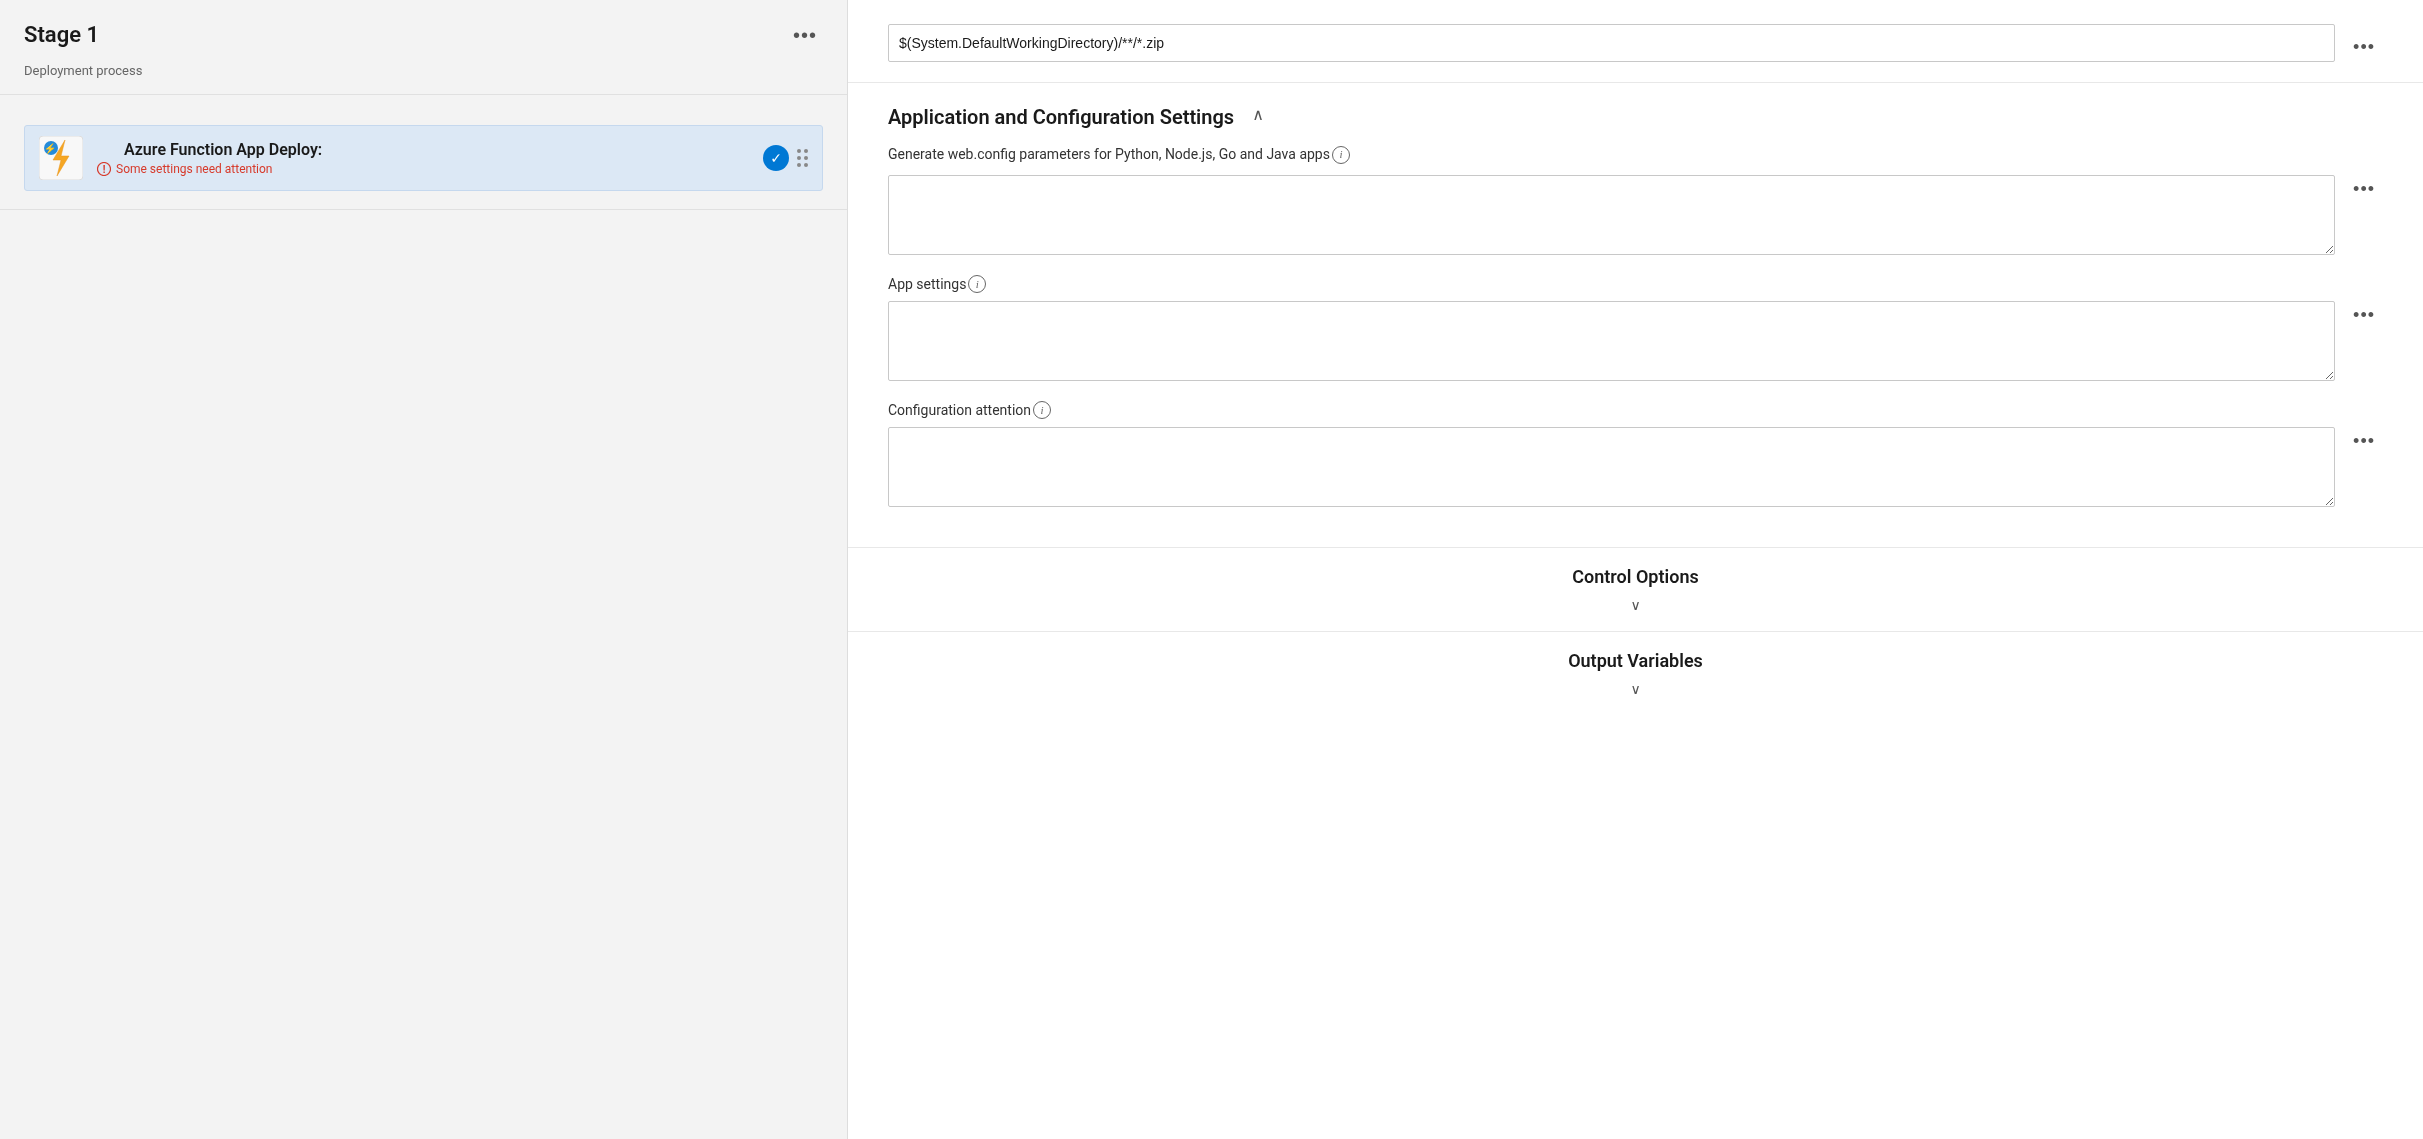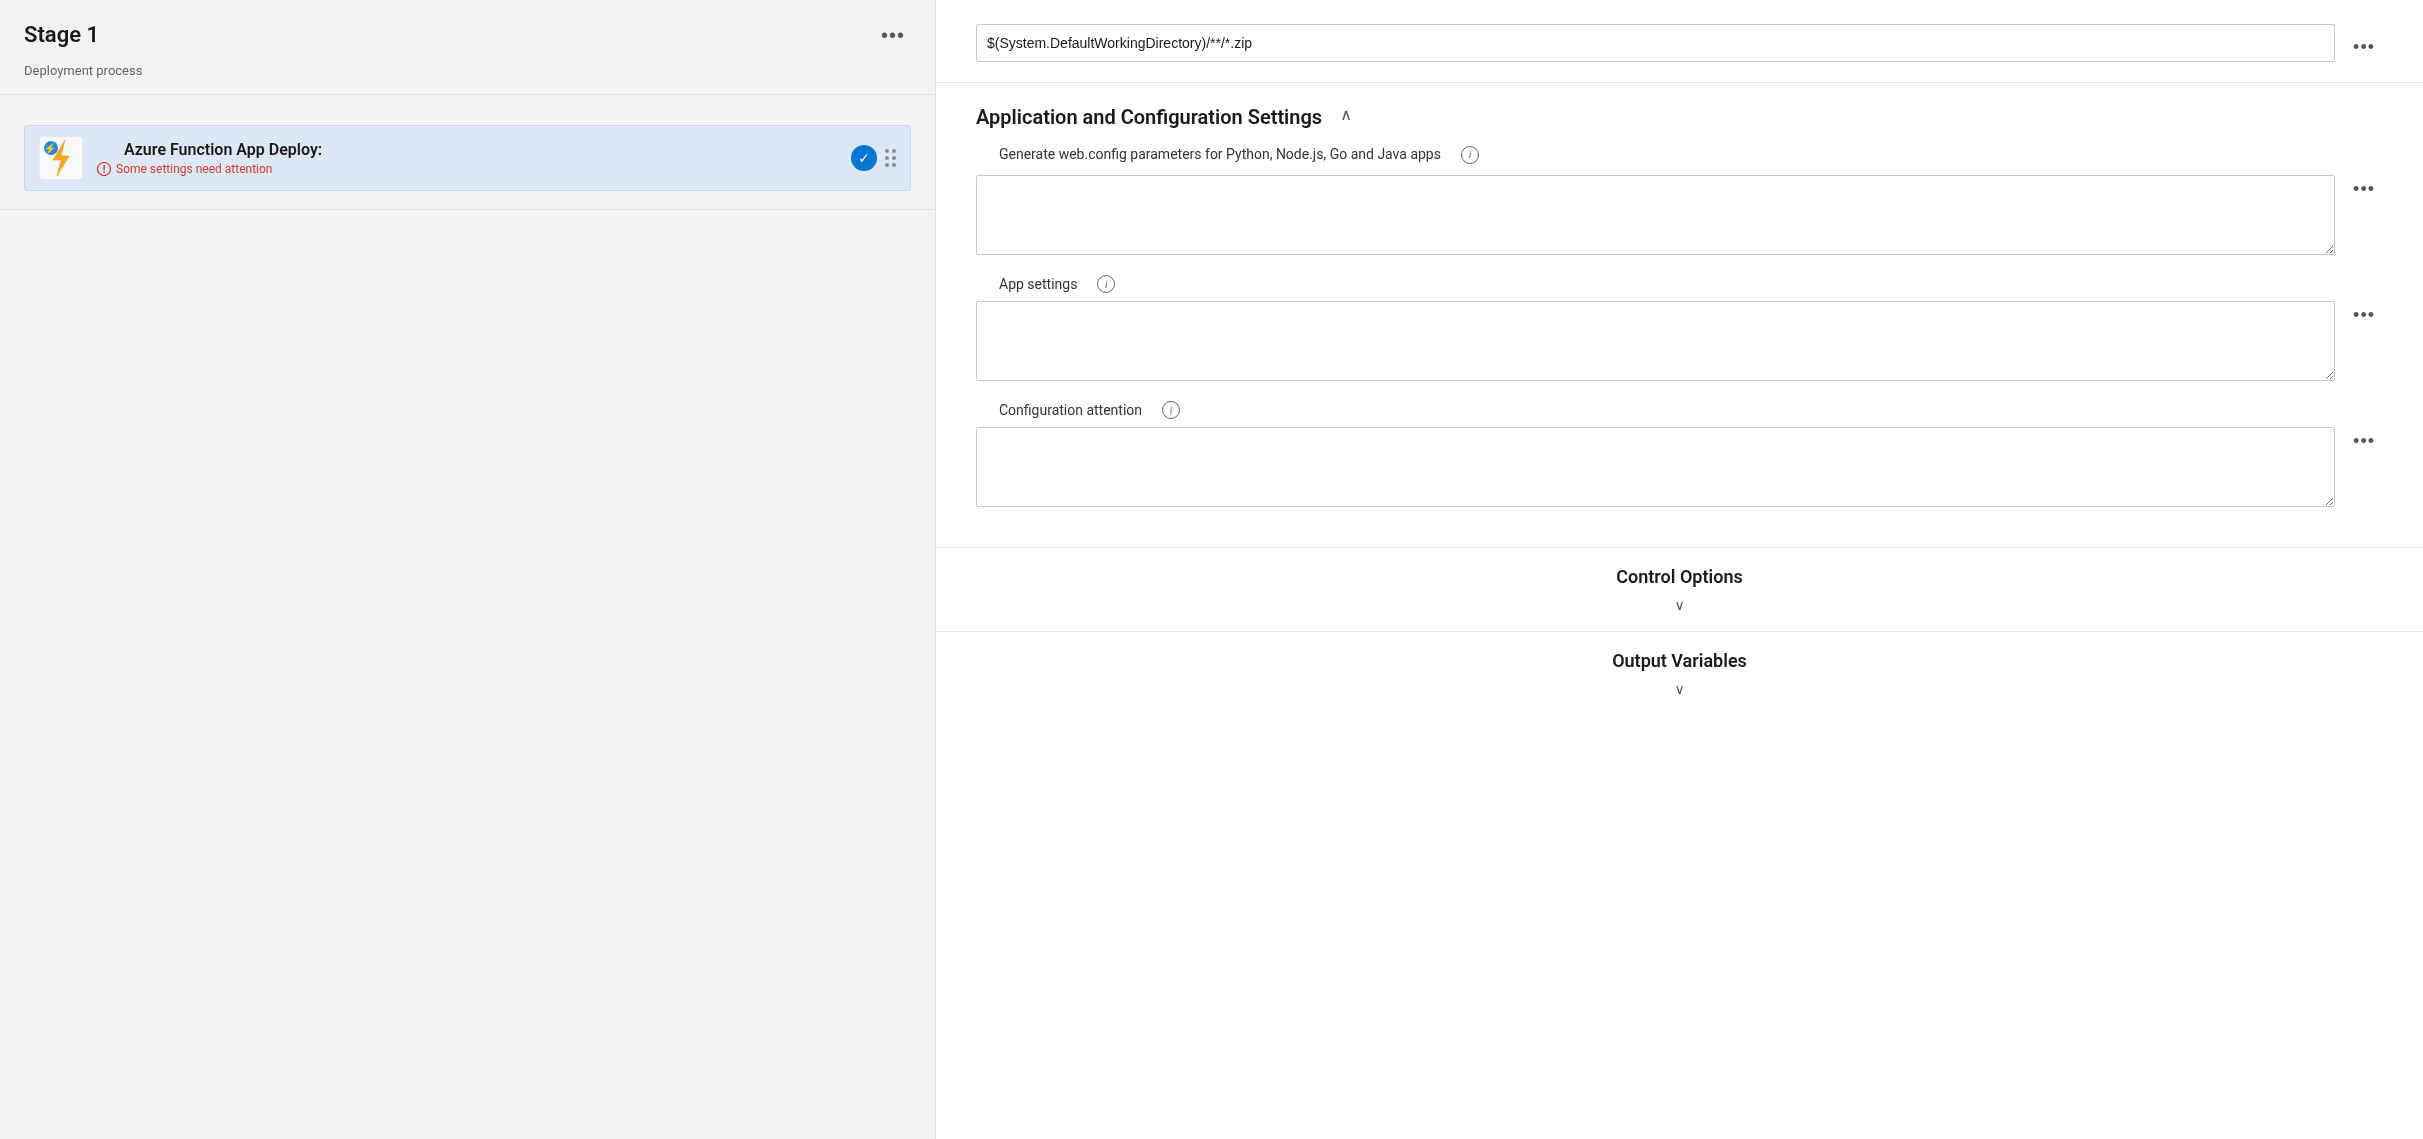--- a/index.html
+++ b/index.html
@@ -9,21 +9,21 @@
       display: flex;
       height: 1139px;
       width: 2423px;
       overflow: hidden;
       font-size: 15px;
       color: #1a1a1a;
     }
 
     
     .left-panel {
-      width: 936px;
+      width: 848px;
       background: #f3f3f3;
       border-right: 1px solid #ddd;
       display: flex;
       flex-direction: column;
       padding: 0;
     }
 
     .stage-header {
       display: flex;
       align-items: flex-start;
@@ -225,22 +225,21 @@
     .section-body {
       padding: 0 40px 20px 40px;
     }
 
     .field-label {
       font-size: 14px;
       color: #333;
       margin-bottom: 8px;
       display: flex;
       align-items: center;
-      gap: 20px;
-      margin-left: 23px;
+      gap: 2px;
     }
 
     .info-icon {
       display: inline-flex;
       align-items: center;
       justify-content: center;
       width: 18px;
       height: 18px;
       border: 1.5px solid #666;
       border-radius: 50%;

